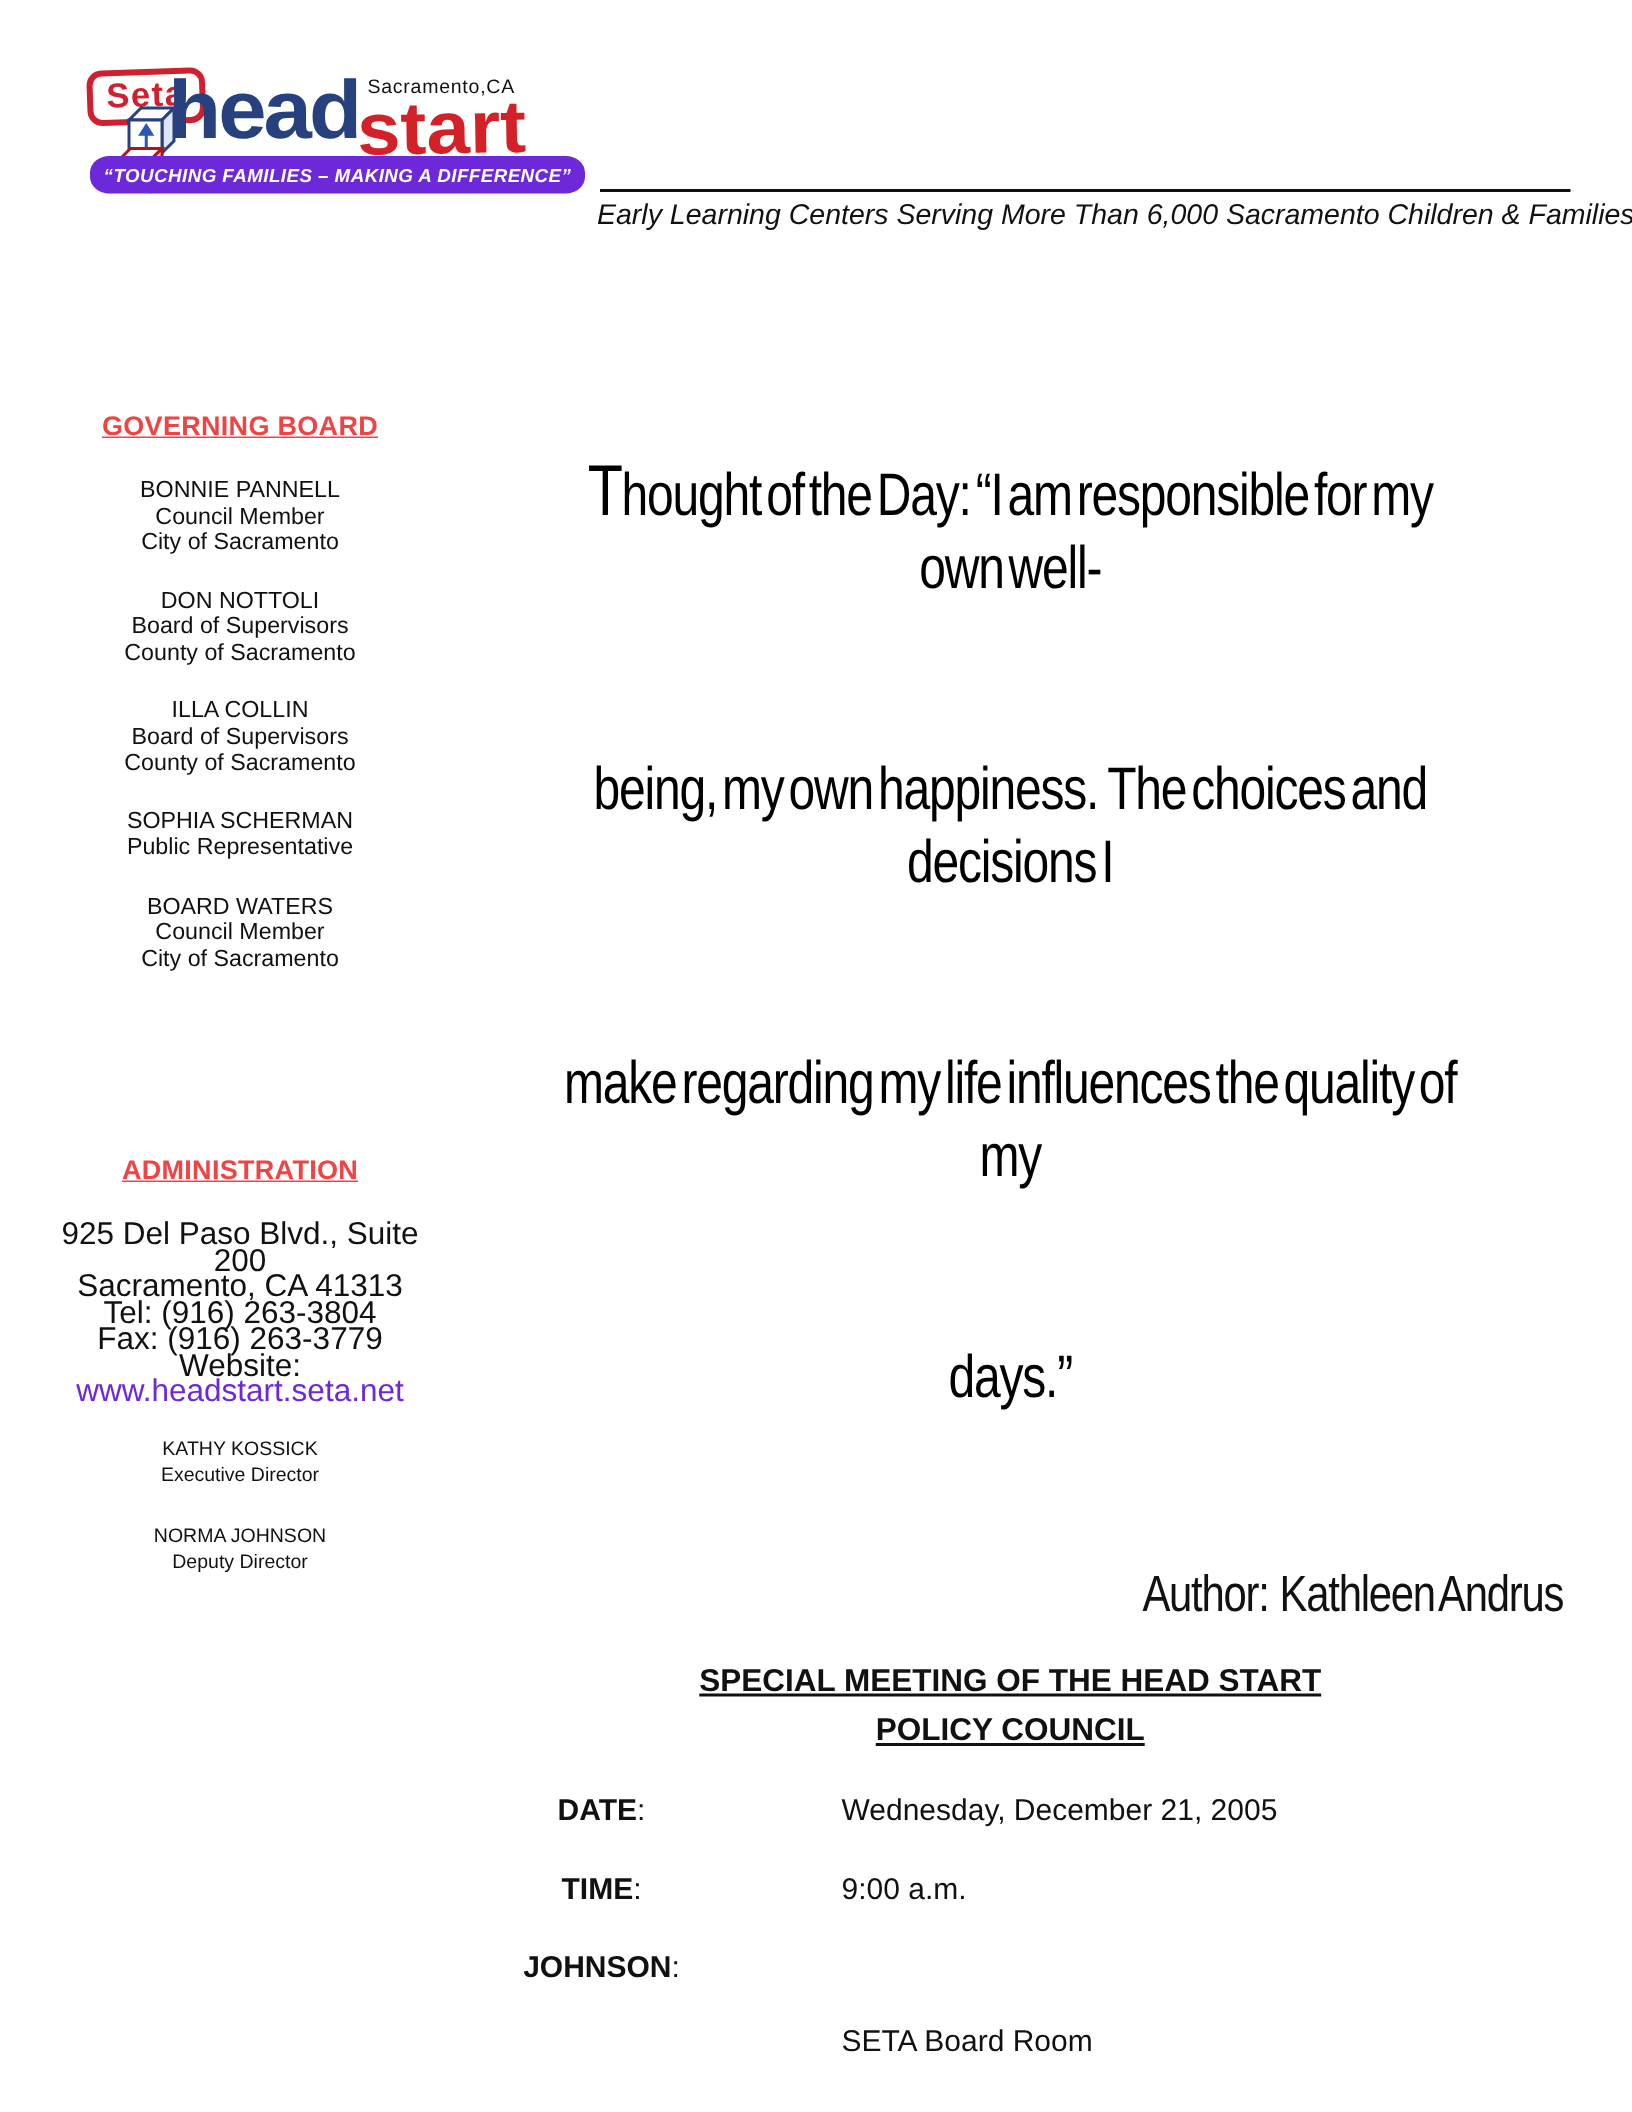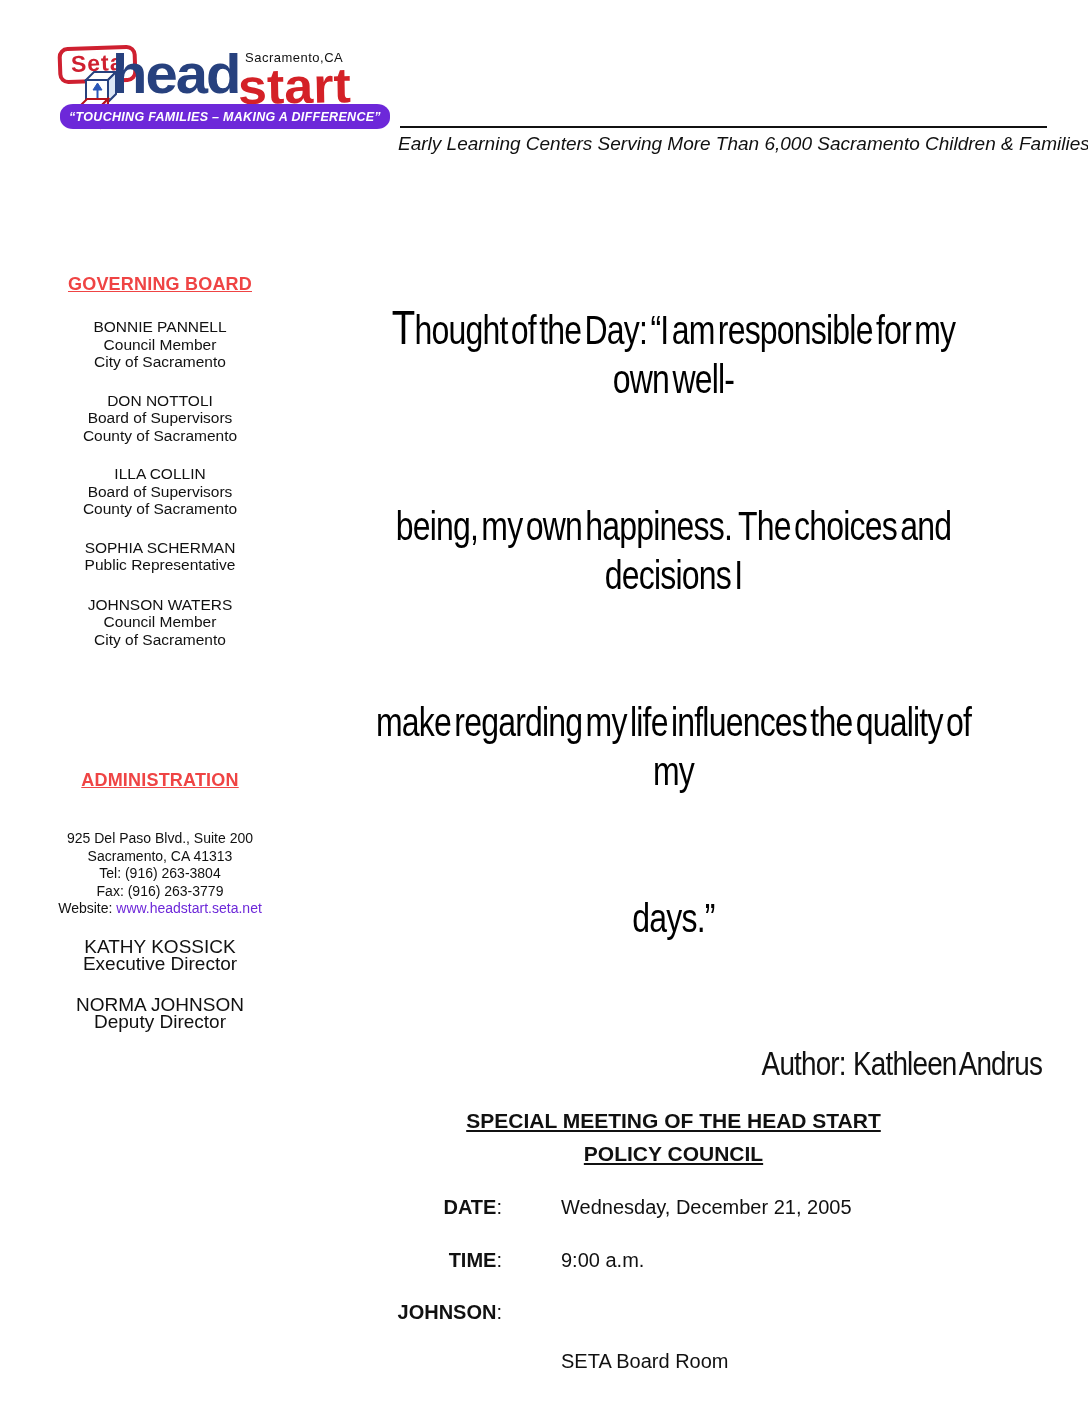--- a/index.html
+++ b/index.html
@@ -51,23 +51,23 @@
   
   .sidebar-section { position:absolute; left:38px; width:244px; text-align:center; }
   .sb-governing { top:274px; }
   .sb-admin { top:770px; }
   .sb-title {
     display:inline-block; color:#ef4444; font-weight:bold; font-size:18px;
     text-decoration:underline; letter-spacing:0.2px; margin-bottom:23px;
   }
   .sb-member { margin-bottom:21px; font-size:15.5px; line-height:17.5px; }
   .sb-member .nm { }
-  .sb-addr { font-size:14px; line-height:17.5px; margin-bottom:20px;margin-top:16px; }
+  .sb-addr { font-size:21px; line-height:17.5px; margin-bottom:20px; }
   .sb-link, .body-link { color:#6d28d9; text-decoration:none; }
-  .sb-staff { margin-bottom:22px; font-size:19px; line-height:17.5px; }
+  .sb-staff { margin-bottom:22px; font-size:13px; line-height:17.5px; }
 
   
   .main { position:absolute; left:300px; top:205px; width:747px; }
 
   .quote {
     transform:scaleX(0.80); transform-origin:50% 0;
     font-size:40px; line-height:49px; letter-spacing:-1px; word-spacing:-6px;
     text-align:center; color:#000; white-space:pre-wrap;
   }
   .quote .ql { min-height:49px; }
@@ -76,21 +76,21 @@
     margin-top:3px; text-align:right; font-size:34px; letter-spacing:-1px;
     word-spacing:-4px; transform:scaleX(0.82); transform-origin:100% 0;
     padding-right:6px; white-space:pre-wrap;
   }
 
   .meeting-title { margin-top:21px; text-align:center; font-size:21px; font-weight:bold; line-height:33px; }
   .meeting-title span { text-decoration:underline; }
 
   .schedule { margin-top:25px; }
   .sched-row { display:flex; margin-bottom:28px; font-size:20px; line-height:24.5px; }
-  .sched-label { width:202px; text-align:right; font-weight:bold; white-space:nowrap; }
+  .sched-label { width:202px; text-align:center; font-weight:bold; white-space:nowrap; }
   .sched-label .colon { font-weight:normal; }
   .sched-value { margin-left:59px; white-space:pre-wrap; }
 </style>
 </head>
 <body>
 
 <div class="page">
 
   <div class="logo-area">
     <div class="seta-badge">Seta</div>
@@ -136,21 +136,21 @@
     <div class="sb-member" style="margin-top:18px;">
       <div class="nm">ILLA COLLIN</div>
       <div>Board of Supervisors</div>
       <div>County of Sacramento</div>
     </div>
     <div class="sb-member" style="margin-top:19px;">
       <div class="nm">SOPHIA SCHERMAN</div>
       <div>Public Representative</div>
     </div>
     <div class="sb-member" style="margin-top:22px;">
-      <div class="nm">JOHNSON WATERS</div>
+      <div class="nm">BOARD WATERS</div>
       <div>Council Member</div>
       <div>City of Sacramento</div>
     </div>
   </div>
 
   <div class="sidebar-section sb-admin">
     <div><span class="sb-title">ADMINISTRATION</span></div>
     <div class="sb-addr">
       <div>925 Del Paso Blvd., Suite 200</div>
       <div>Sacramento, CA 41313</div>

